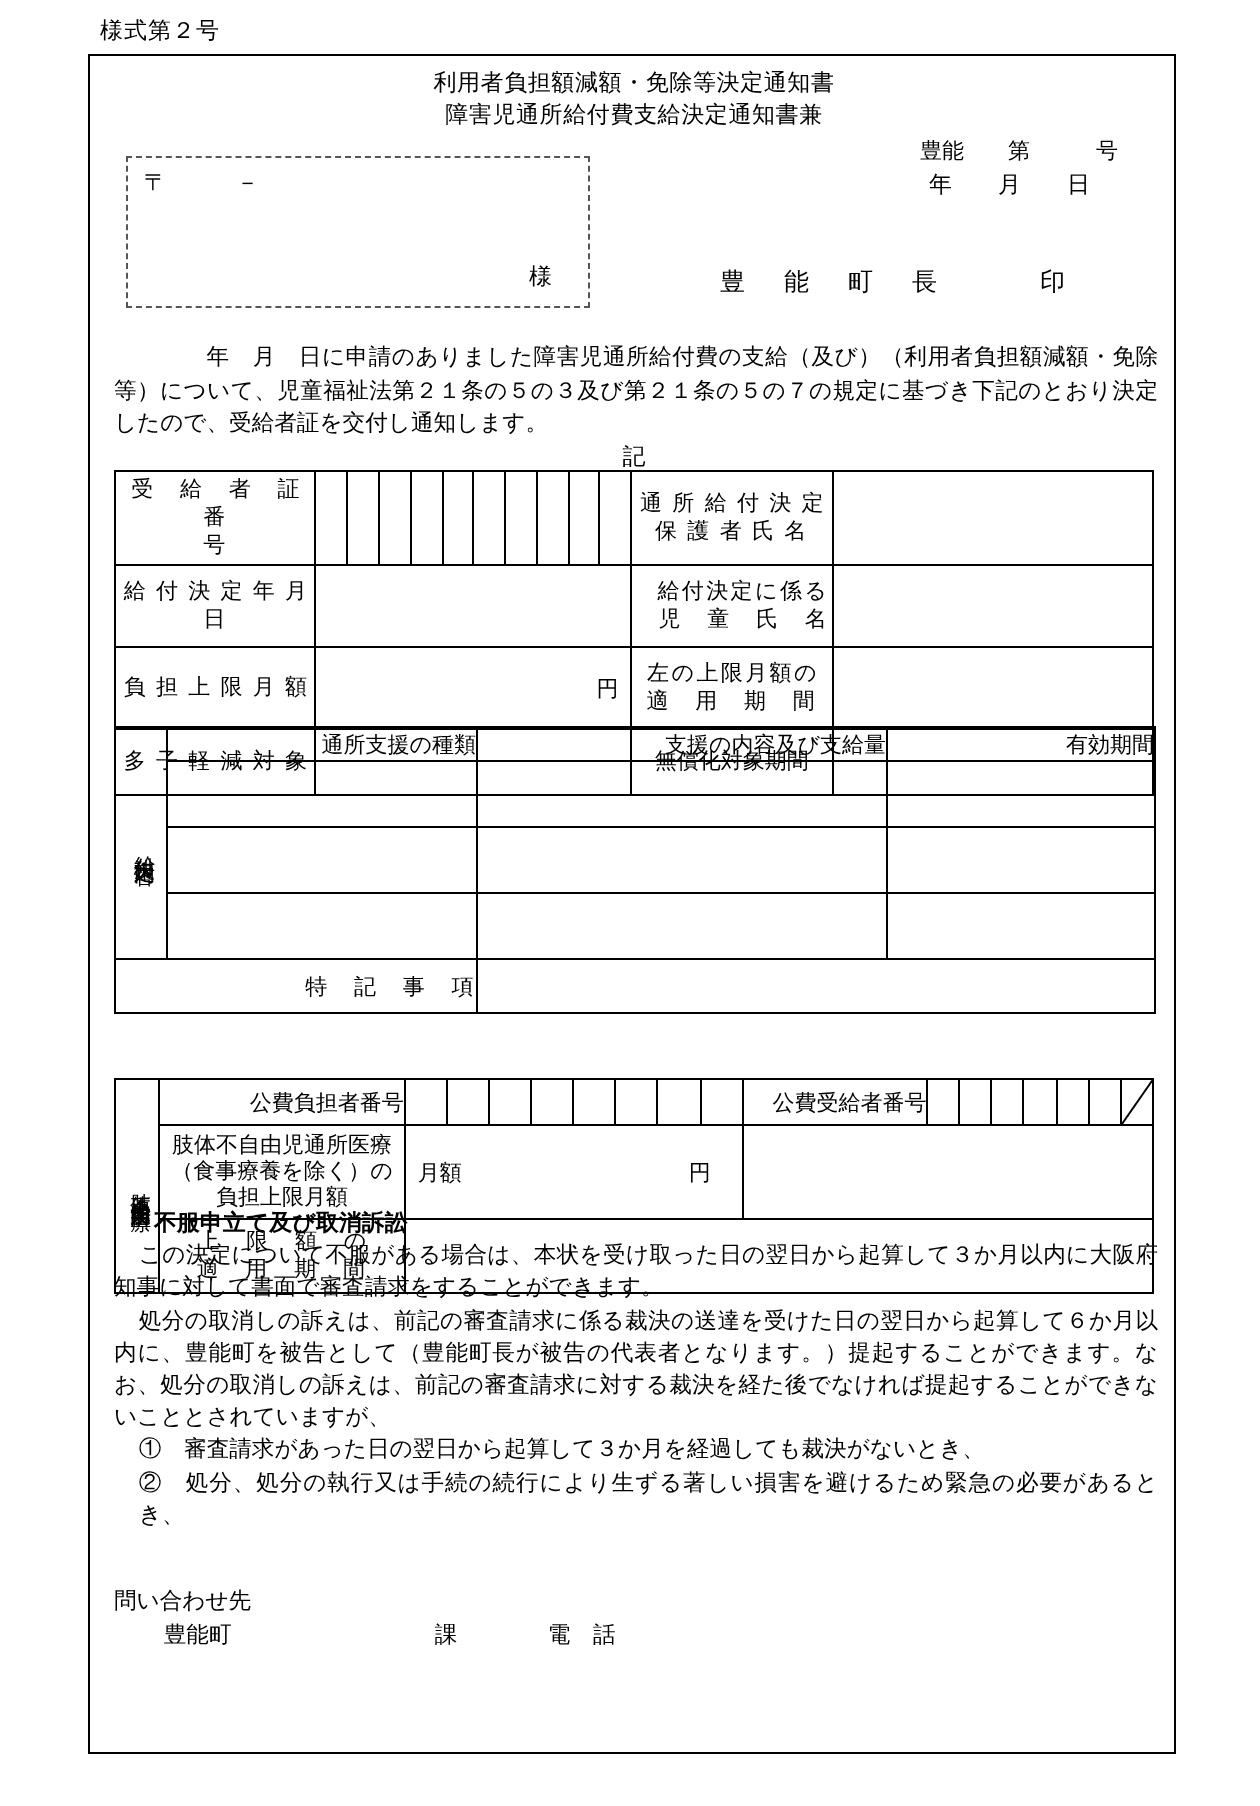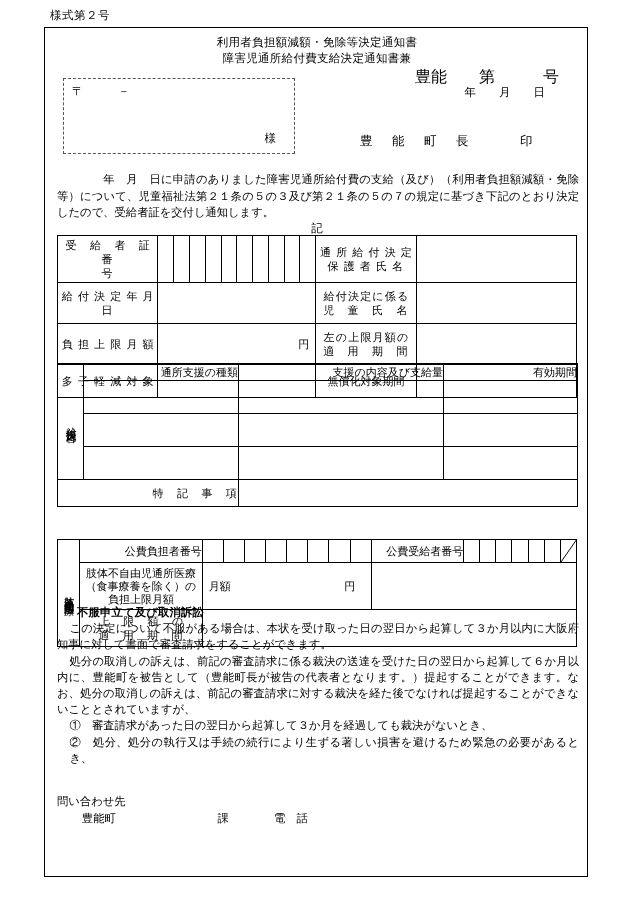--- a/index.html
+++ b/index.html
@@ -50,21 +50,21 @@
     width: 544px;
     text-align: center;
     font-size: 11.5px;
     line-height: 15.5px;
     letter-spacing: 0.3px;
   }
   .doc-no {
     position: absolute;
     right: 30px;
     top: 40px;
-    font-size: 16px;
+    font-size: 11px;
     line-height: 17px;
     text-align: center;
     white-space: pre;
   }
   .doc-date {
     position: absolute;
     right: 44px;
     top: 57px;
     font-size: 11.5px;
     white-space: pre;
@@ -260,21 +260,21 @@
           <td class="numcell" rowspan="2"></td>
           <td class="numcell" rowspan="2"></td>
           <td class="lbl spread-sm" rowspan="2" style="white-space:pre-line;">通 所 給 付 決 定
 保 護 者 氏 名</td>
           <td rowspan="2"></td>
         </tr>
         <tr></tr>
         <tr>
           <td class="lbl spread-sm" style="height:36px;">給 付 決 定 年 月 日</td>
           <td colspan="10"></td>
-          <td class="lbl spread-sm" style="white-space:pre-line;">給付決定に係る
+          <td class="lbl spread-sm" style="white-space:pre-line;text-align:right;">給付決定に係る
 児　童　氏　名</td>
           <td></td>
         </tr>
         <tr>
           <td class="lbl spread-sm" style="height:36px;">負 担 上 限 月 額</td>
           <td class="yen" colspan="10">円</td>
           <td class="lbl spread-sm" style="white-space:pre-line;">左の上限月額の
 適　用　期　間</td>
           <td></td>
         </tr>

